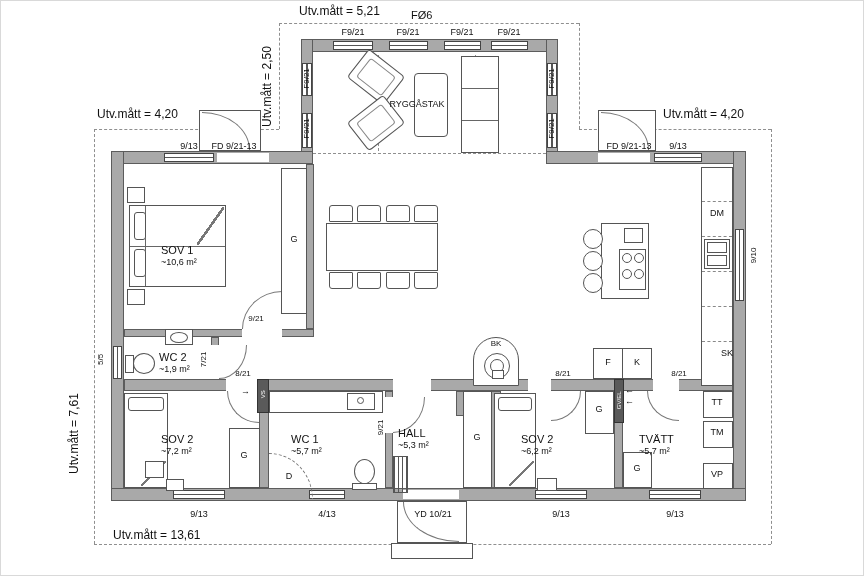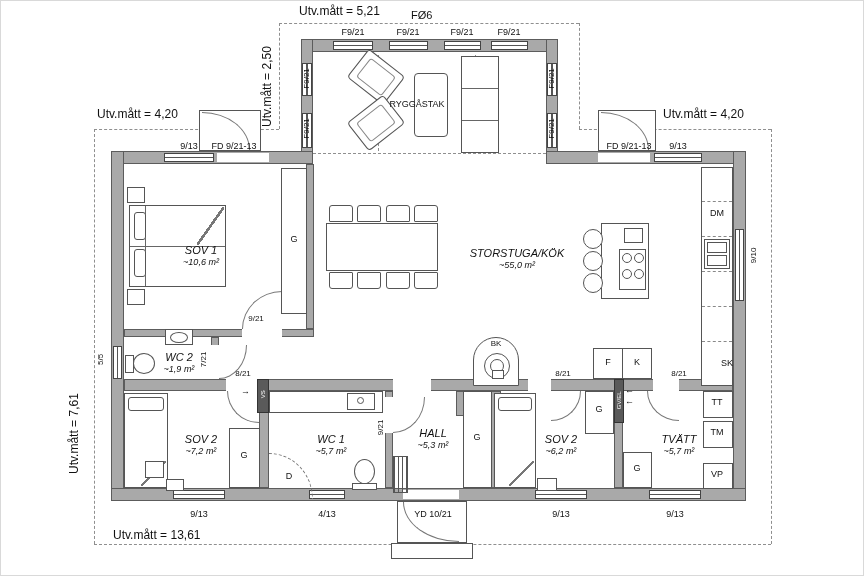--- a/index.html
+++ b/index.html
@@ -26,21 +26,21 @@
   .rad{position:absolute;background:repeating-linear-gradient(90deg,#555 0 1px,transparent 1px 4px);border:1px solid #555;box-sizing:border-box;}
   .shaft{position:absolute;background:#5a5a5a;box-shadow:inset 0 0 0 1px #333;}
   .chair{position:absolute;background:#fff;border:1px solid #555;border-radius:4px;}
   .chair .seat{position:absolute;left:6px;top:5px;right:6px;bottom:5px;border:1px solid #888;border-radius:3px;}
   .lbl{position:absolute;color:#111;white-space:nowrap;line-height:1.1;}
   .dim{font-size:12px;}
   .md{font-size:9px;}
   .sm{font-size:8px;}
   .c{text-align:center;}
   .v{transform:rotate(-90deg);}
-  .room{text-align:center;font-size:11px;line-height:1.2;font-style:italic;}
+  .room{text-align:left;font-size:11px;line-height:1.2;}
   .room .ar{font-size:9px;}
   .wt{color:#fff;font-size:6px;}
 </style>
 </head>
 <body>
 
 <div id="plan">
 
   <div class="dl" style="left:278px;top:22px;width:300px"></div>
   <div class="dv" style="left:278px;top:22px;height:106px"></div>
@@ -240,21 +240,21 @@
   <div class="lbl sm v c" style="left:189px;top:354px;width:28px">7/21</div>
   <div class="lbl sm c" style="left:222px;top:369px;width:40px">8/21</div>
   <div class="lbl sm v c" style="left:366px;top:422px;width:28px">9/21</div>
   <div class="lbl sm c" style="left:542px;top:369px;width:40px">8/21</div>
   <div class="lbl sm c" style="left:658px;top:369px;width:40px">8/21</div>
 
   <div class="lbl room" style="left:160px;top:243px;width:80px">
     <div>SOV 1</div>
     <div class="ar">~10,6 m²</div>
   </div>
-  <div class="lbl room" style="left:143px;top:350px;width:70px">
+  <div class="lbl room" style="left:158px;top:350px;width:70px">
     <div>WC 2</div>
     <div class="ar">~1,9 m²</div>
   </div>
   <div class="lbl room" style="left:160px;top:432px;width:80px">
     <div>SOV 2</div>
     <div class="ar">~7,2 m²</div>
   </div>
   <div class="lbl room" style="left:290px;top:432px;width:80px">
     <div>WC 1</div>
     <div class="ar">~5,7 m²</div>
@@ -263,34 +263,30 @@
     <div>HALL</div>
     <div class="ar">~5,3 m²</div>
   </div>
   <div class="lbl room" style="left:520px;top:432px;width:80px">
     <div>SOV 2</div>
     <div class="ar">~6,2 m²</div>
   </div>
   <div class="lbl room" style="left:638px;top:432px;width:80px">
     <div>TVÄTT</div>
     <div class="ar">~5,7 m²</div>
-  </div>
-  <div class="lbl room" style="left:446px;top:246px;width:140px">
-    <div>STORSTUGA/KÖK</div>
-    <div class="ar">~55,0 m²</div>
   </div>
   <div class="lbl md c" style="left:384px;top:99px;width:64px">RYGGÅSTAK</div>
 
   <div class="lbl md c" style="left:286px;top:234px;width:14px">G</div>
   <div class="lbl md c" style="left:236px;top:450px;width:14px">G</div>
   <div class="lbl md c" style="left:469px;top:432px;width:14px">G</div>
   <div class="lbl md c" style="left:591px;top:404px;width:14px">G</div>
   <div class="lbl md c" style="left:629px;top:463px;width:14px">G</div>
   <div class="lbl md c" style="left:702px;top:208px;width:28px">DM</div>
-  <div class="lbl md c" style="left:702px;top:358px;width:48px">SK</div>
+  <div class="lbl md c" style="left:702px;top:348px;width:48px">SK</div>
   <div class="lbl md c" style="left:702px;top:397px;width:28px">TT</div>
   <div class="lbl md c" style="left:702px;top:427px;width:28px">TM</div>
   <div class="lbl md c" style="left:702px;top:469px;width:28px">VP</div>
   <div class="lbl md c" style="left:592px;top:357px;width:30px">F</div>
   <div class="lbl md c" style="left:621px;top:357px;width:30px">K</div>
   <div class="lbl sm c" style="left:478px;top:339px;width:34px">BK</div>
   <div class="lbl md c" style="left:281px;top:471px;width:14px">D</div>
   <div class="lbl v c wt" style="left:247px;top:390px;width:30px">VS</div>
   <div class="lbl v c wt" style="left:598px;top:396px;width:40px">GV/EL</div>
   <div class="lbl md" style="left:240px;top:386px">→</div>

